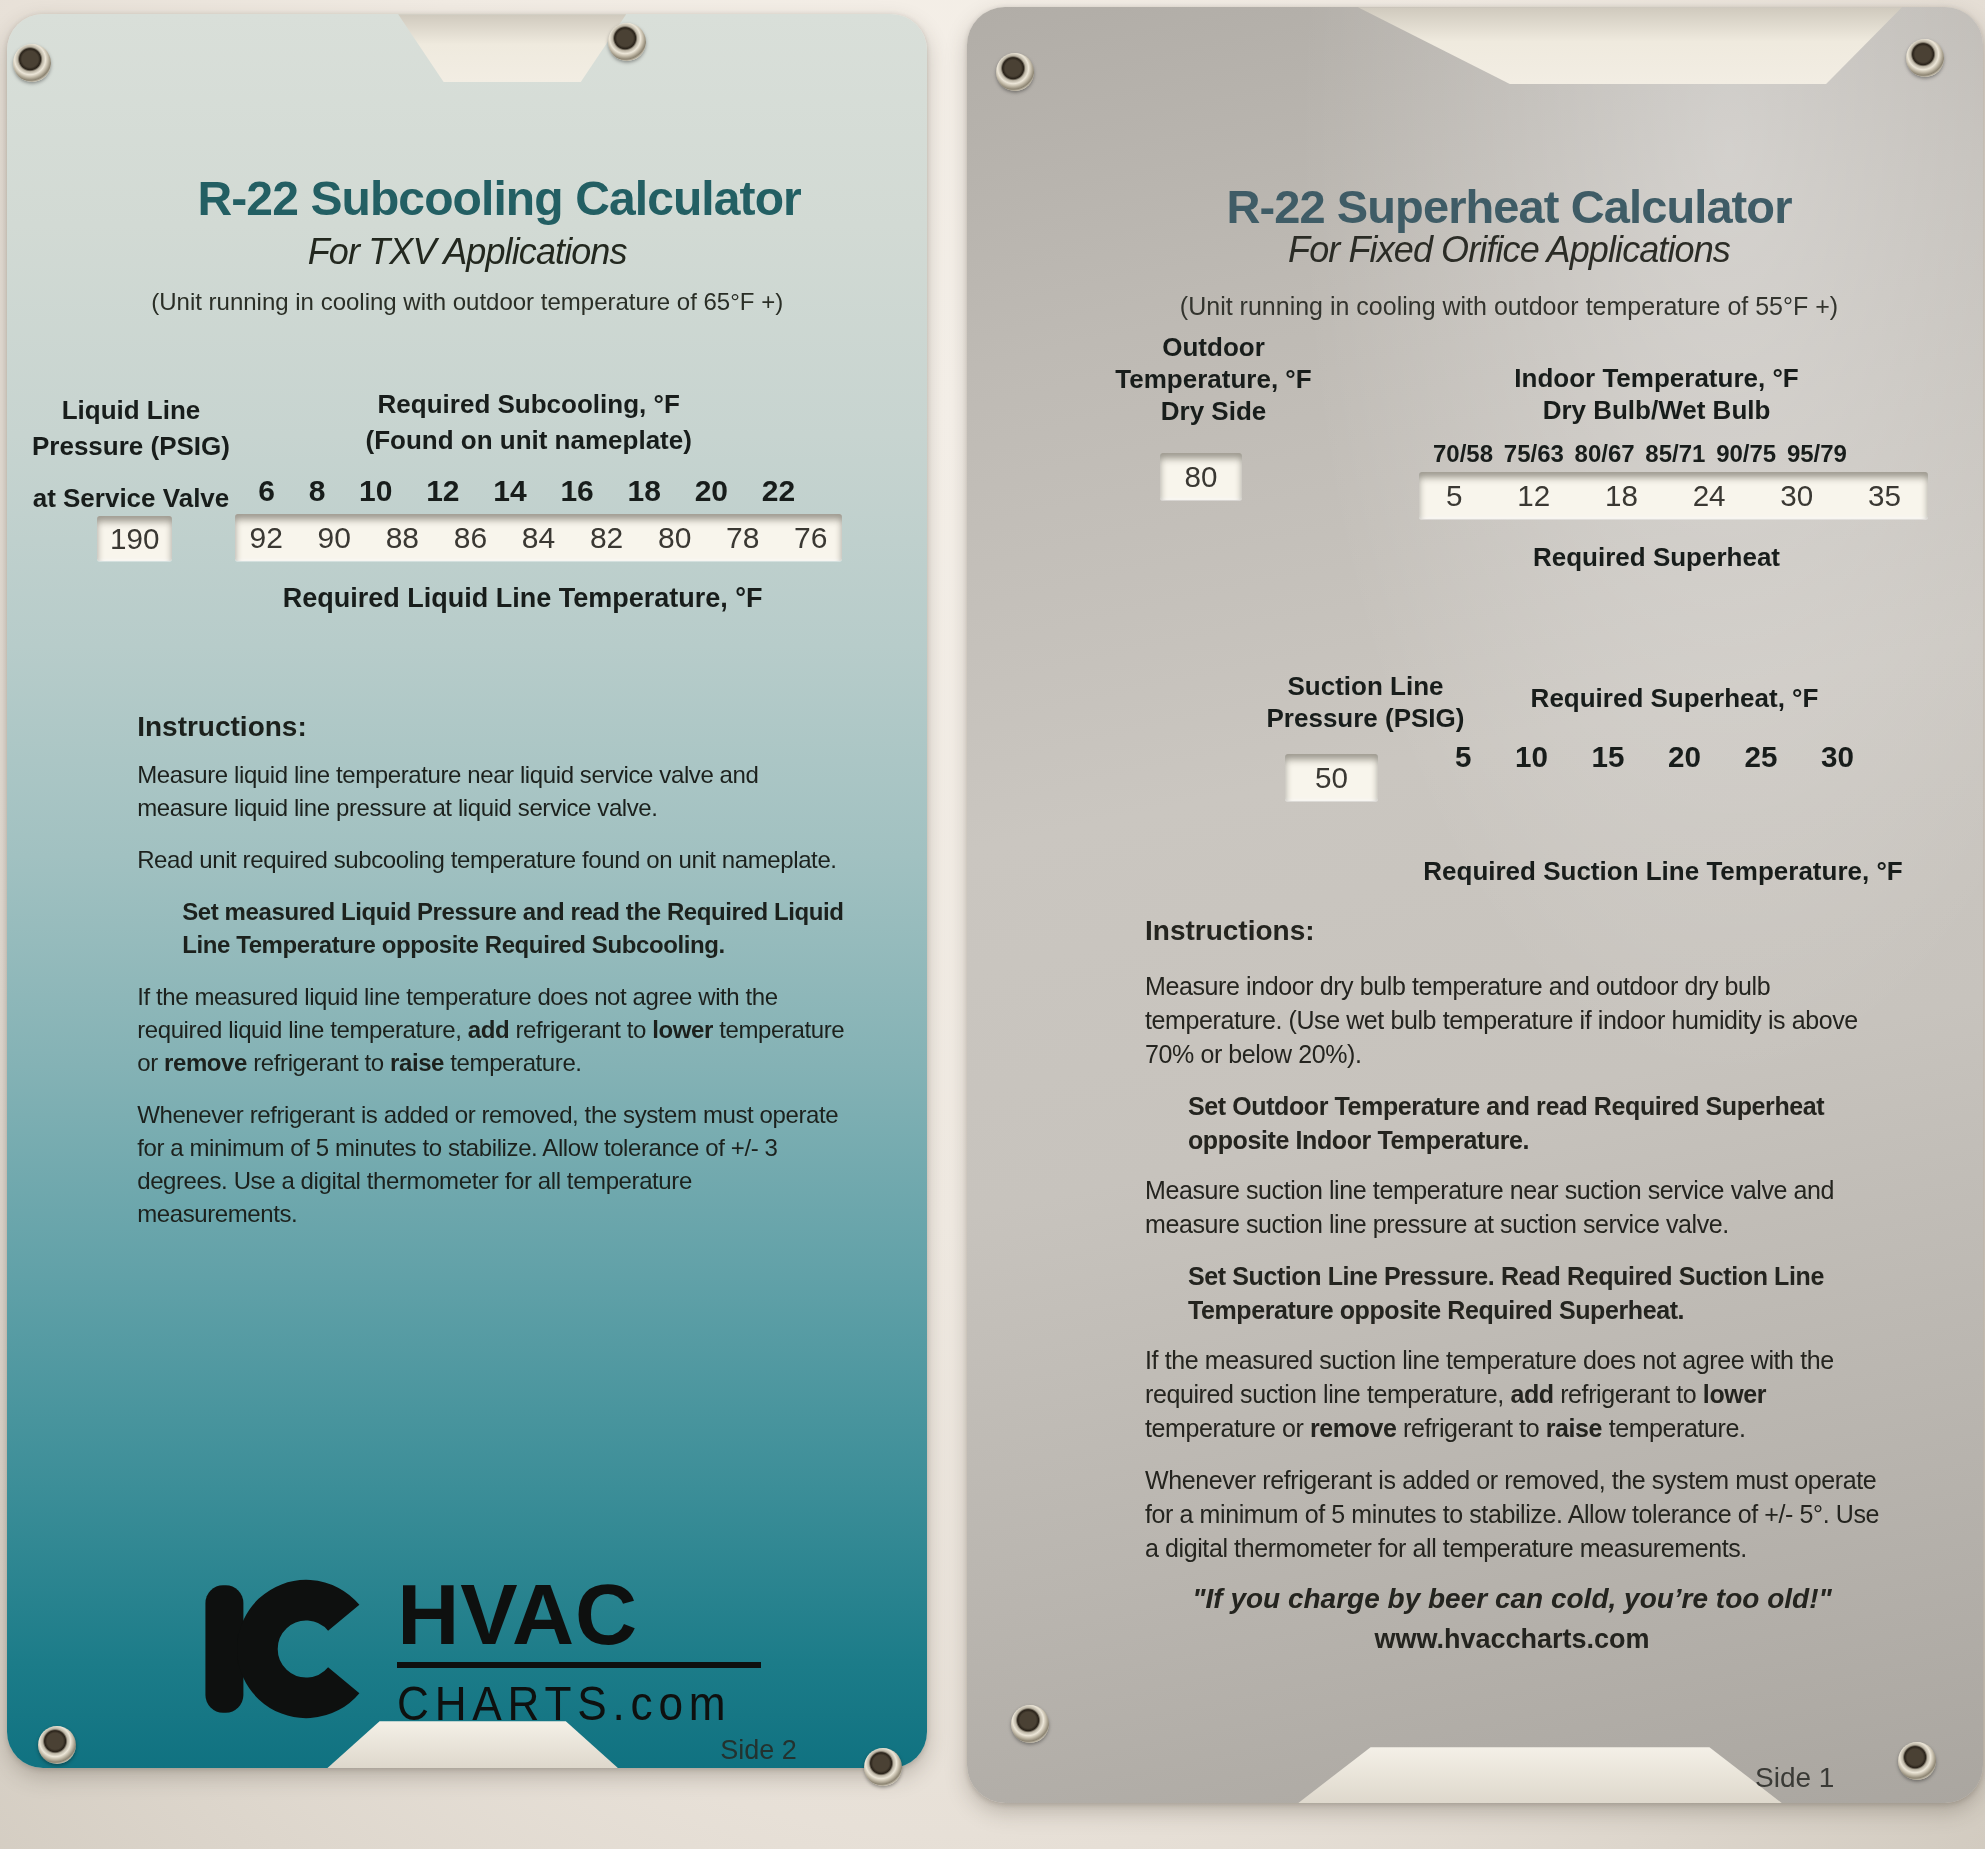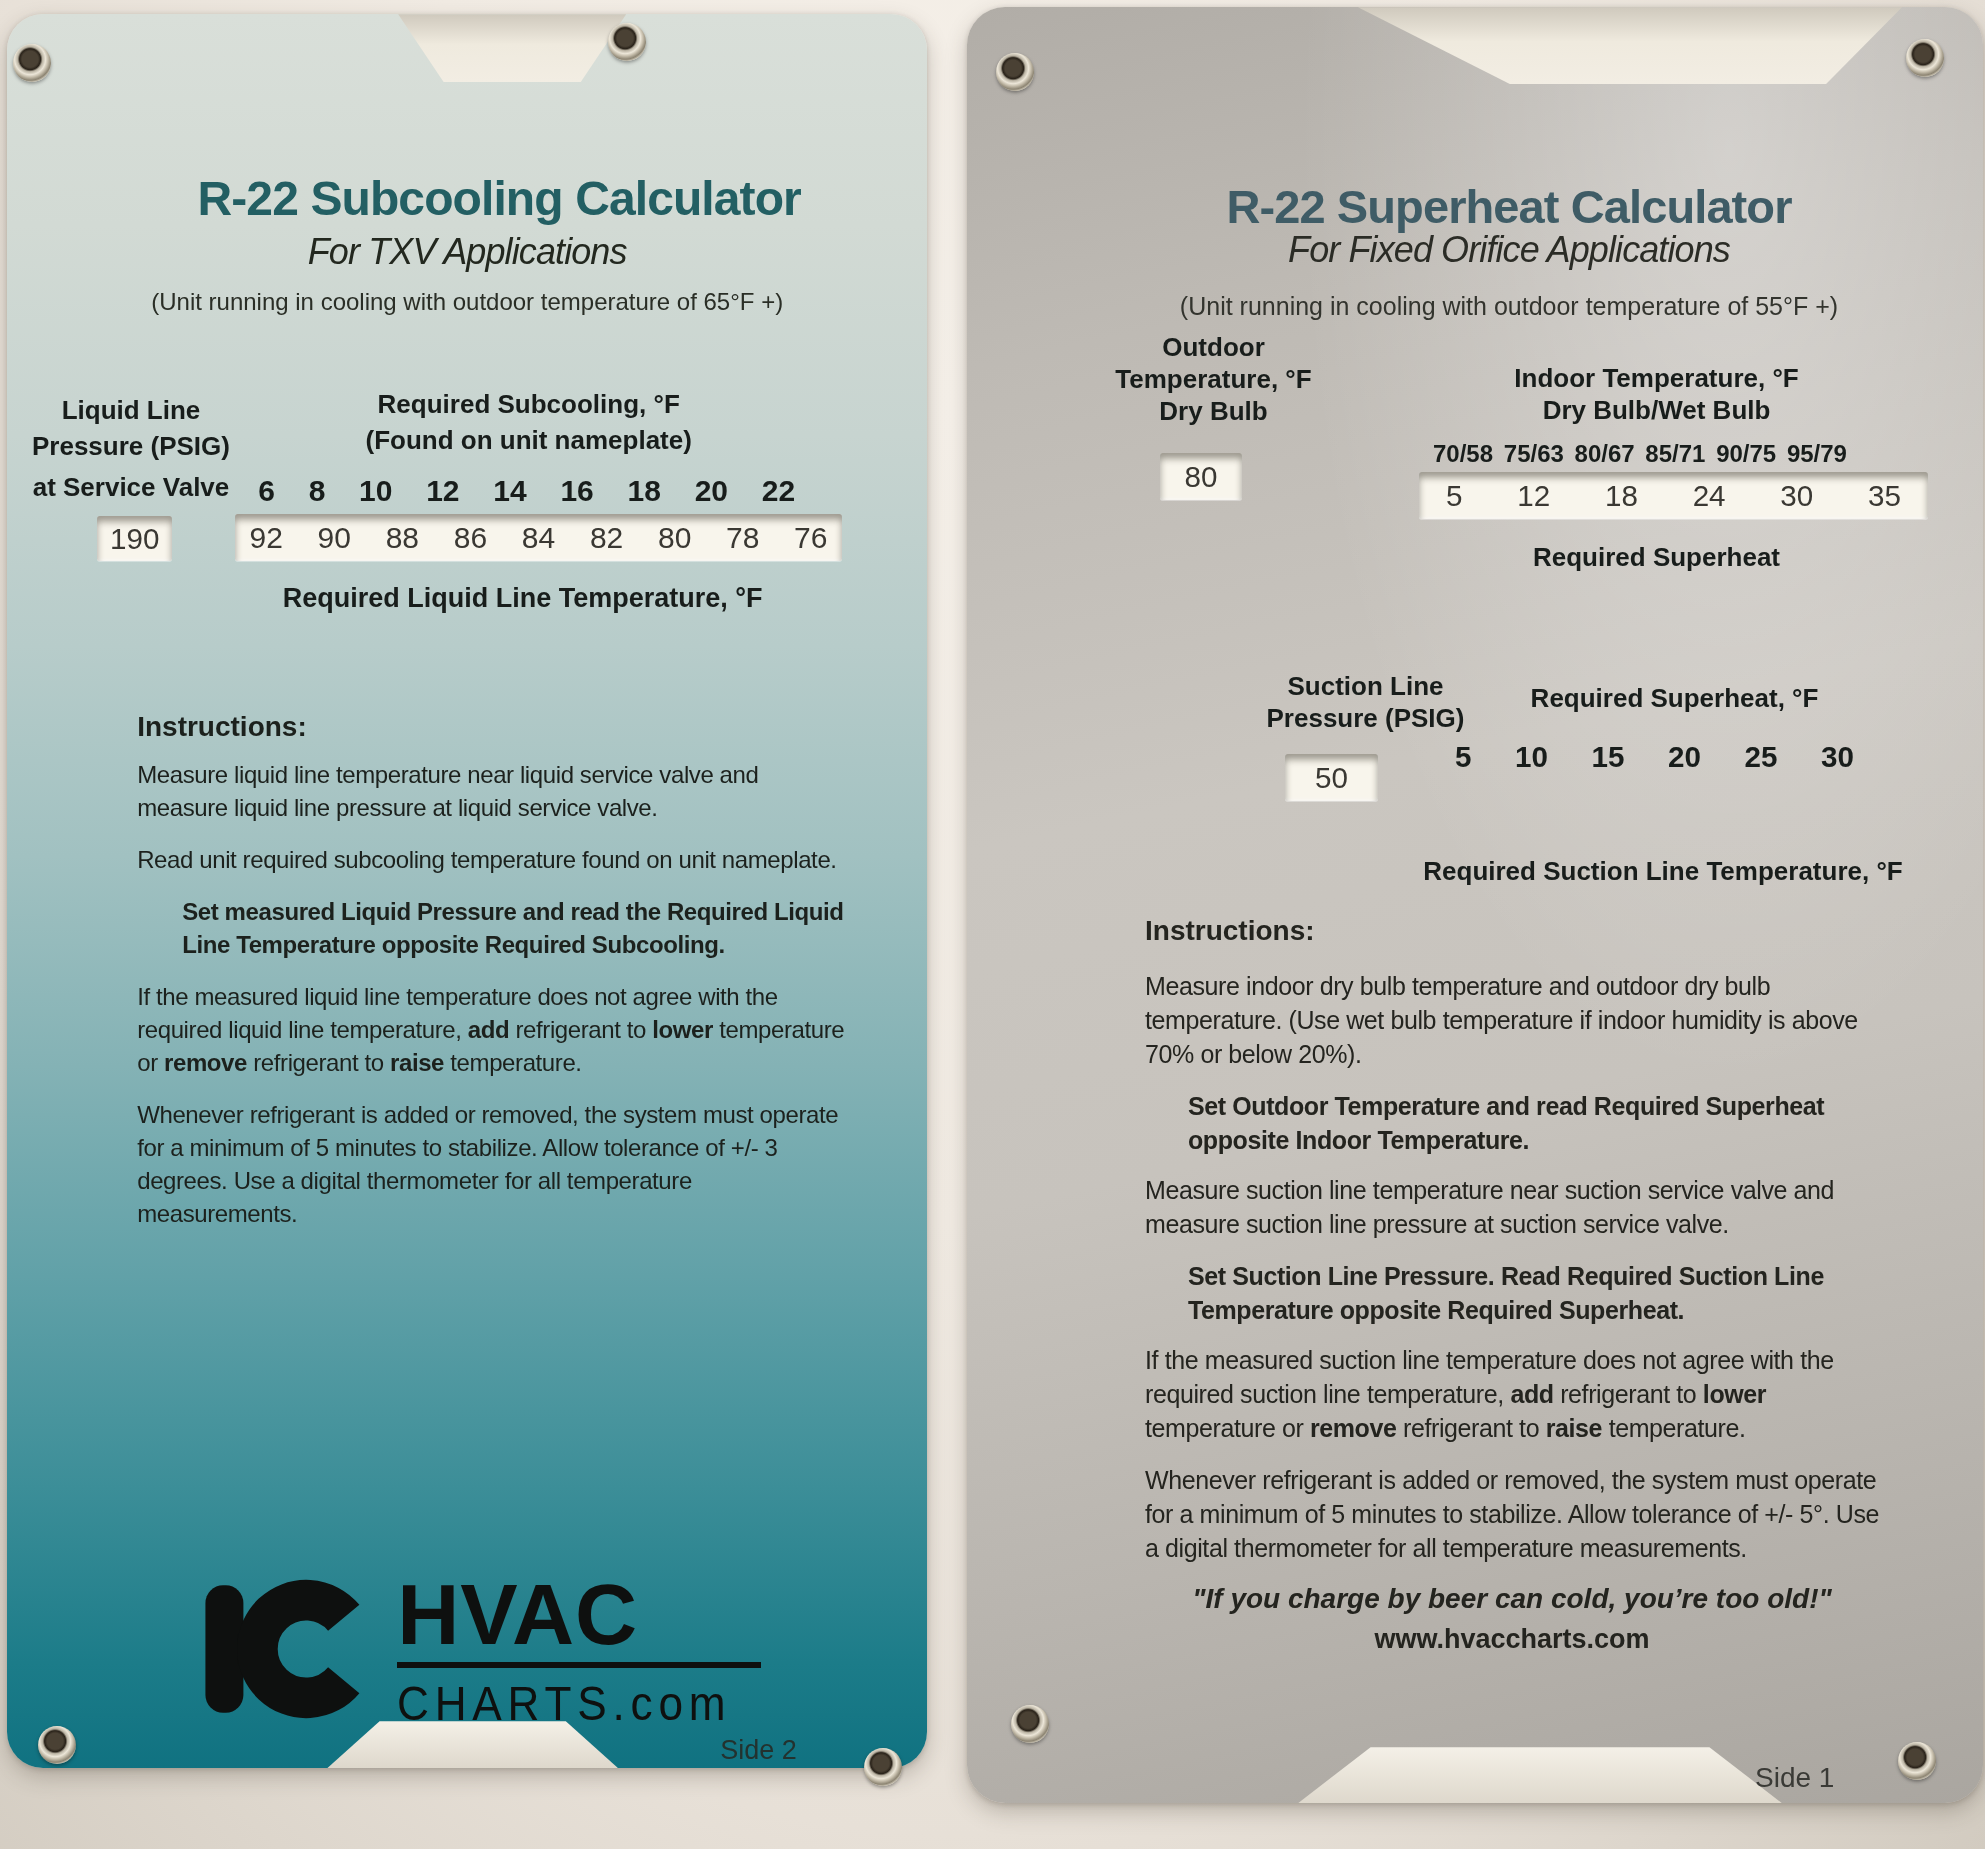--- a/index.html
+++ b/index.html
@@ -65,21 +65,21 @@
     <div class="grommet" style="left:31px;top:1712px;"></div>
     <div class="grommet" style="left:857px;top:1734px;"></div>
 
     <div class="abs ctr lc-title" style="left: 0px; top: 157px; width: 920px; color: rgb(35, 95, 99); padding-left: 32px;">R-22 Subcooling Calculator</div>
     <div class="abs ctr lc-sub" style="left:0;top:217px;width:920px;">For TXV Applications</div>
     <div class="abs ctr lc-cond" style="left:0;top:274px;width:920px;">(Unit running in cooling with outdoor temperature of 65°F +)</div>
 
     <div class="abs ctr" style="left:6.3px;top:378px;width:235px;">
       <div class="lbl">Liquid Line</div>
       <div class="lbl">Pressure (PSIG)</div>
-      <div class="lbl" style="margin-top:5px;">at Service Valve</div>
+      <div class="lbl" style="margin-top:16px;">at Service Valve</div>
     </div>
 
     <div class="abs ctr" style="left:253px;top:372px;width:537px;">
       <div class="lbl">Required Subcooling, °F</div>
       <div class="lbl">(Found on unit nameplate)</div>
     </div>
 
     <div class="abs tickrow" style="left:251px;top:460px;width:537px;font-size:30px;">
       <span>6</span>
       <span>8</span>
@@ -145,21 +145,21 @@
     <div class="grommet" style="left:44px;top:1698px;"></div>
     <div class="grommet" style="left:931px;top:1735px;"></div>
 
     <div class="abs ctr rc-title" style="left: 72px; top: 172px; width: 940px; color: rgb(63, 92, 102);">R-22 Superheat Calculator</div>
     <div class="abs ctr rc-sub" style="left:72px;top:222px;width:940px;">For Fixed Orifice Applications</div>
     <div class="abs ctr rc-cond" style="left:72px;top:285px;width:940px;">(Unit running in cooling with outdoor temperature of 55°F +)</div>
 
     <div class="abs ctr" style="left:130px;top:324px;width:233px;">
       <div class="lbl" style="line-height:32px;">Outdoor</div>
       <div class="lbl" style="line-height:32px;">Temperature, °F</div>
-      <div class="lbl" style="line-height:32px;">Dry Bulb</div>
+      <div class="lbl" style="line-height:32px;">Dry Side</div>
     </div>
 
     <div class="win" style="left:193px;top:446px;width:82px;height:47px;font-size:29.6px;">
       <span>80</span>
     </div>
 
     <div class="abs ctr" style="left:421px;top:355px;width:537px;">
       <div class="lbl" style="line-height:32px;">Indoor Temperature, °F</div>
       <div class="lbl" style="line-height:32px;">Dry Bulb/Wet Bulb</div>
     </div>

